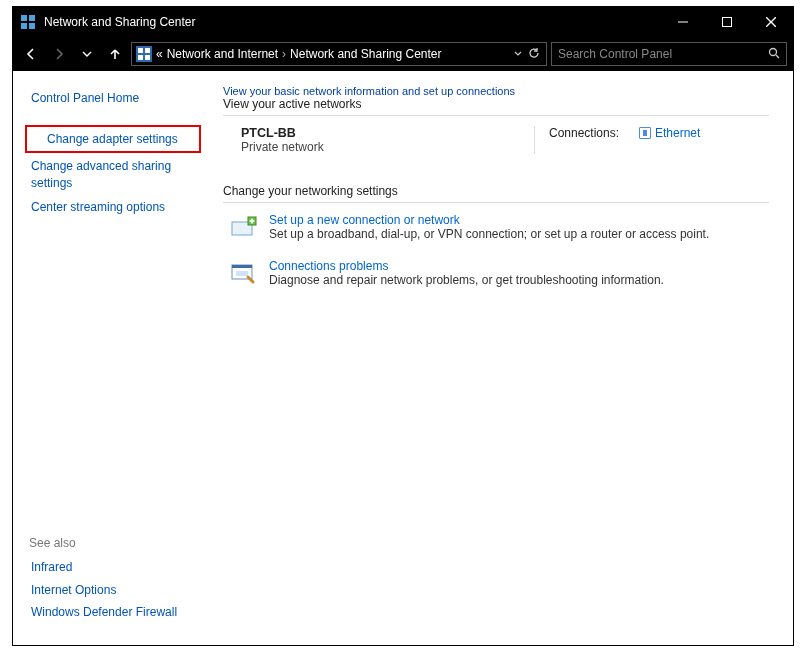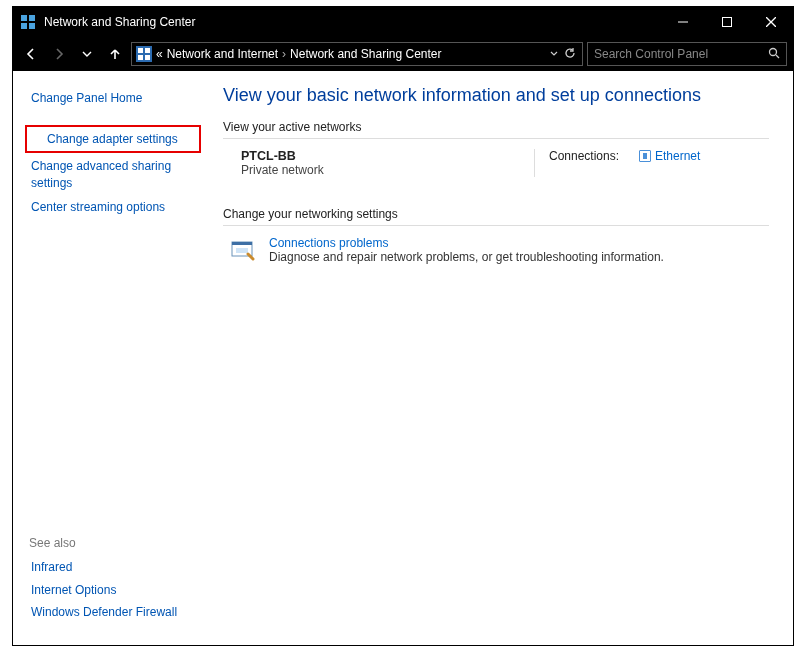--- a/index.html
+++ b/index.html
@@ -84,21 +84,21 @@
   .bc-sep { color:#aaa; }
   .bc-dd {
     margin-left:auto;
     display:flex;
     align-items:center;
     gap:6px;
     padding-right:6px;
     color:#ccc;
   }
   .searchbox {
-    width: 200px;
+    width: 236px;
     height:24px;
     background:#000;
     border:1px solid #555;
     display:flex;
     align-items:center;
     color:#888;
     font-size:12px;
     padding:0 6px;
     justify-content:space-between;
     gap:14px;
@@ -141,22 +141,21 @@
   }
 
   .main {
     flex:1;
     padding: 14px 24px 14px 10px;
     position:relative;
   }
   .main h1 {
     color:#003e9c;
     font-weight:400;
-    font-size:18px;
-    margin-bottom:14px;
+    font-size:11px;
   }
   .section-head {
     font-size:12px;
     color:#222;
     border-bottom:1px solid #ddd;
     padding-bottom:4px;
     margin-bottom:10px;
   }
   .active-net {
     display:flex;
@@ -320,21 +319,21 @@
             <circle cx="5" cy="5" r="3.5" fill="none" stroke="#ccc" stroke-width="1.3"></circle>
             <line x1="8" y1="8" x2="11" y2="11" stroke="#ccc" stroke-width="1.3"></line>
           </svg>
       </span>
     </div>
   </div>
 
   <div class="body">
 
     <div class="sidebar">
-      <a href="#">Change Panel Home</a>
+      <a href="#">Control Panel Home</a>
       <div style="height:12px"></div>
       <div class="highlight-box">
         <a href="#">Change adapter settings</a>
       </div>
       <a href="#">Change advanced sharing settings</a>
       <a href="#">Center streaming options</a>
 
       <div class="see-also-block">
         <div class="see-also-head">See also</div>
         <a href="#">Infrared</a>
@@ -359,20 +358,34 @@
             <span class="v">
               <a href="#"><span class="eth-icon"></span><span>Ethernet</span></a>
             </span>
           </div>
         </div>
       </div>
 
       <div class="section-head">Change your networking settings</div>
 
       <div class="settings-list">
+        <div class="setting-item">
+          <div class="icon">
+            <svg width="28" height="28" viewBox="0 0 28 28">
+              <rect x="3" y="9" width="20" height="13" fill="#e8f2fb" stroke="#7aa7cf"></rect>
+              <rect x="19" y="4" width="8" height="8" fill="#6fbf4b" stroke="#3b8b22"></rect>
+              <line x1="23" y1="5.5" x2="23" y2="10.5" stroke="#fff" stroke-width="1.6"></line>
+              <line x1="20.5" y1="8" x2="25.5" y2="8" stroke="#fff" stroke-width="1.6"></line>
+            </svg>
+          </div>
+          <div class="body-txt">
+            <a href="#">Set up a new connection or network</a>
+            <div class="desc">Set up a broadband, dial-up, or VPN connection; or set up a router or access point.</div>
+          </div>
+        </div>
 
         <div class="setting-item">
           <div class="icon">
             <svg width="28" height="28" viewBox="0 0 28 28">
               <rect x="3" y="6" width="20" height="14" fill="#fff" stroke="#6b93ba"></rect>
               <rect x="3" y="6" width="20" height="3" fill="#3d6fa5"></rect>
               <rect x="7" y="12" width="12" height="5" fill="#cfe4f7"></rect>
               <path d="M19 18 l5 5" stroke="#c98b2e" stroke-width="3" stroke-linecap="round"></path>
             </svg>
           </div>

